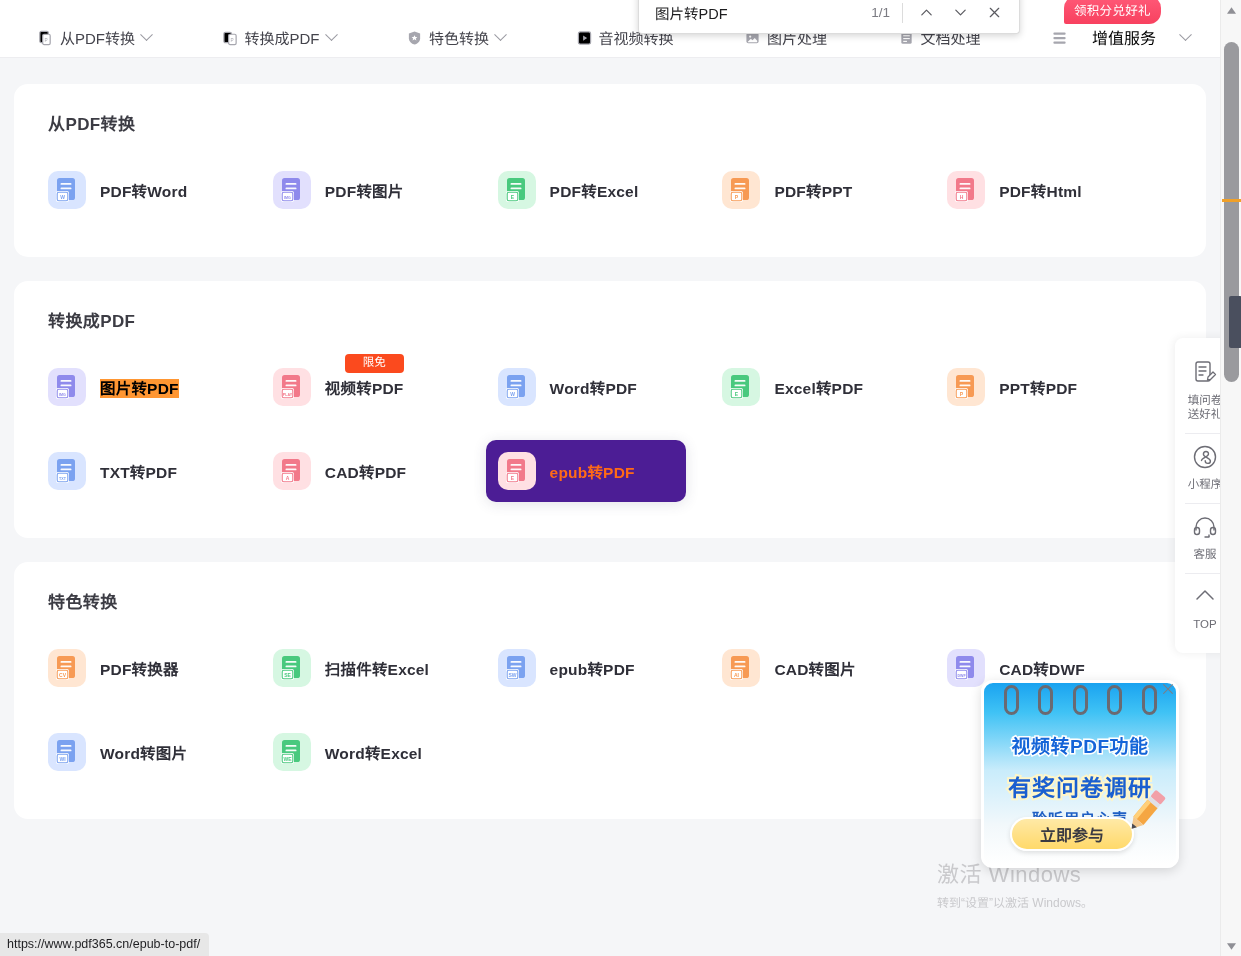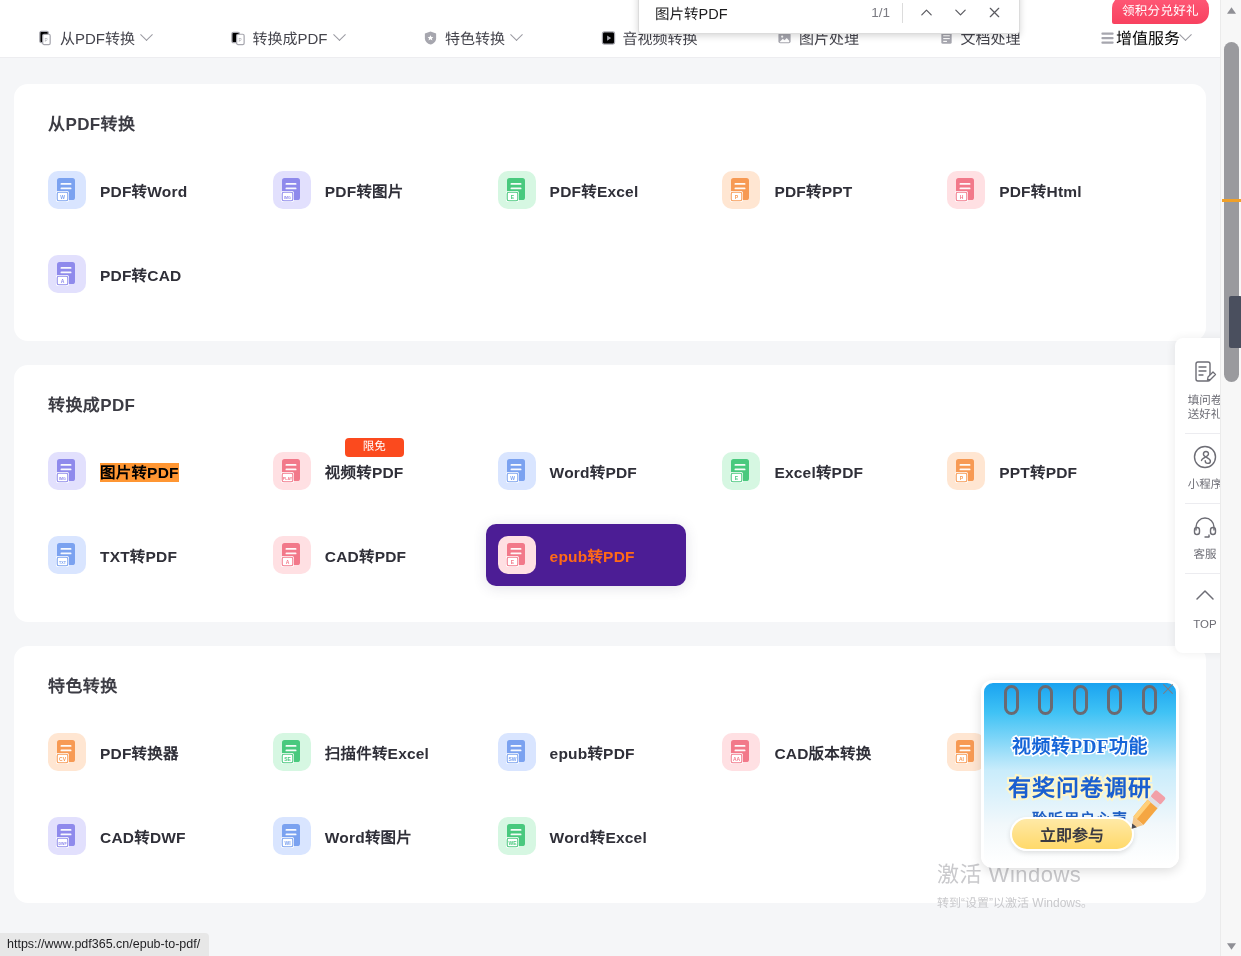--- a/index.html
+++ b/index.html
@@ -48,21 +48,21 @@
   .caret {
     width: 9px; height: 9px;
     display: inline-block;
     border-right: 1.4px solid #9a9aa2;
     border-bottom: 1.4px solid #9a9aa2;
     transform: rotate(45deg) translate(-2px,-2px);
     flex: 0 0 auto;
   }
   .nav-spacer { flex: 1 1 auto; }
 
-  .vip-wrap { position: relative; display:flex; align-items:center; gap:1px; }
+  .vip-wrap { position: relative; display:flex; align-items:center; gap:25px; }
   .vip-pill {
     position: absolute;
     top: -29px; left: 12px;
     background: linear-gradient(180deg,#ff5a78 0%, #f8415f 100%);
     color: #fff;
     font-size: 12.5px;
     padding: 4px 10px 5px;
     border-radius: 12px 12px 12px 2px;
     white-space: nowrap;
     letter-spacing: .3px;
@@ -228,21 +228,20 @@
     background: transparent;
   }
   .promo-t1 {
     position:absolute; top: 48px; left: 0; width:100%;
     text-align:center;
     font-size: 19px; font-weight: bold;
     color: #1565d8;
     -webkit-text-stroke: 3px #ffffff;
     paint-order: stroke fill;
     letter-spacing: .5px;
-    font-family: Liberation Serif, serif;
   }
   .promo-t2 {
     position:absolute; top: 86px; left: 0; width:100%;
     text-align:center;
     font-size: 23px; font-weight: bold;
     color: #1a5fd0;
     -webkit-text-stroke: 4px #fff6c8;
     paint-order: stroke fill;
     letter-spacing: 1px;
   }
@@ -514,34 +513,20 @@
                 <rect x="12.5" y="12" width="11" height="1.8" rx=".9" fill="#ffffff" opacity=".95"></rect>
                 <rect x="12.5" y="16.5" width="11" height="1.8" rx=".9" fill="#ffffff" opacity=".95"></rect>
                 <rect x="12.5" y="21" width="6" height="1.8" rx=".9" fill="#ffffff" opacity=".95"></rect>
                 <rect x="8" y="20" width="13" height="11" rx="2.2" fill="#ffffff"></rect>
                 <rect x="9.2" y="21.2" width="10.6" height="8.6" rx="1.6" fill="none" stroke="#f2798a" stroke-width="1.1"></rect>
                 <text x="14.5" y="27.6" font-size="5" font-weight="bold" fill="#f2798a" text-anchor="middle" font-family="Liberation Sans">H</text>
               </svg>
             </span>
             <span class="tool-label">PDF转Html</span>
           </div>
-          <div class="tool">
-            <span class="tool-ico" style="background:#e2e0fd">
-              <svg width="38" height="38" viewBox="0 0 38 38">
-                <rect x="9" y="7" width="18" height="22" rx="2.6" fill="#8f8aec"></rect>
-                <rect x="12.5" y="12" width="11" height="1.8" rx=".9" fill="#ffffff" opacity=".95"></rect>
-                <rect x="12.5" y="16.5" width="11" height="1.8" rx=".9" fill="#ffffff" opacity=".95"></rect>
-                <rect x="12.5" y="21" width="6" height="1.8" rx=".9" fill="#ffffff" opacity=".95"></rect>
-                <rect x="8" y="20" width="13" height="11" rx="2.2" fill="#ffffff"></rect>
-                <rect x="9.2" y="21.2" width="10.6" height="8.6" rx="1.6" fill="none" stroke="#8f8aec" stroke-width="1.1"></rect>
-                <text x="14.5" y="27.6" font-size="5" font-weight="bold" fill="#8f8aec" text-anchor="middle" font-family="Liberation Sans">A</text>
-              </svg>
-            </span>
-            <span class="tool-label">PDF转CAD</span>
-          </div>
         </div>
       </div>
       <div class="card">
         <div class="sec-title">转换成PDF</div>
         <div class="grid">
           <div class="tool">
             <span class="tool-ico" style="background:#e2e0fd">
               <svg width="38" height="38" viewBox="0 0 38 38">
                 <rect x="9" y="7" width="18" height="22" rx="2.6" fill="#8f8aec"></rect>
                 <rect x="12.5" y="12" width="11" height="1.8" rx=".9" fill="#ffffff" opacity=".95"></rect>
@@ -692,34 +677,20 @@
                 <rect x="9" y="7" width="18" height="22" rx="2.6" fill="#7ba2f0"></rect>
                 <rect x="12.5" y="12" width="11" height="1.8" rx=".9" fill="#ffffff" opacity=".95"></rect>
                 <rect x="12.5" y="16.5" width="11" height="1.8" rx=".9" fill="#ffffff" opacity=".95"></rect>
                 <rect x="12.5" y="21" width="6" height="1.8" rx=".9" fill="#ffffff" opacity=".95"></rect>
                 <rect x="8" y="20" width="13" height="11" rx="2.2" fill="#ffffff"></rect>
                 <rect x="9.2" y="21.2" width="10.6" height="8.6" rx="1.6" fill="none" stroke="#7ba2f0" stroke-width="1.1"></rect>
                 <text x="14.5" y="27.6" font-size="5" font-weight="bold" fill="#7ba2f0" text-anchor="middle" font-family="Liberation Sans">SW</text>
               </svg>
             </span>
             <span class="tool-label">epub转PDF</span>
-          </div>
-          <div class="tool">
-            <span class="tool-ico" style="background:#ffe0e3">
-              <svg width="38" height="38" viewBox="0 0 38 38">
-                <rect x="9" y="7" width="18" height="22" rx="2.6" fill="#f2798a"></rect>
-                <rect x="12.5" y="12" width="11" height="1.8" rx=".9" fill="#ffffff" opacity=".95"></rect>
-                <rect x="12.5" y="16.5" width="11" height="1.8" rx=".9" fill="#ffffff" opacity=".95"></rect>
-                <rect x="12.5" y="21" width="6" height="1.8" rx=".9" fill="#ffffff" opacity=".95"></rect>
-                <rect x="8" y="20" width="13" height="11" rx="2.2" fill="#ffffff"></rect>
-                <rect x="9.2" y="21.2" width="10.6" height="8.6" rx="1.6" fill="none" stroke="#f2798a" stroke-width="1.1"></rect>
-                <text x="14.5" y="27.6" font-size="5" font-weight="bold" fill="#f2798a" text-anchor="middle" font-family="Liberation Sans">AA</text>
-              </svg>
-            </span>
-            <span class="tool-label">CAD版本转换</span>
           </div>
           <div class="tool">
             <span class="tool-ico" style="background:#ffe6d2">
               <svg width="38" height="38" viewBox="0 0 38 38">
                 <rect x="9" y="7" width="18" height="22" rx="2.6" fill="#f79a54"></rect>
                 <rect x="12.5" y="12" width="11" height="1.8" rx=".9" fill="#ffffff" opacity=".95"></rect>
                 <rect x="12.5" y="16.5" width="11" height="1.8" rx=".9" fill="#ffffff" opacity=".95"></rect>
                 <rect x="12.5" y="21" width="6" height="1.8" rx=".9" fill="#ffffff" opacity=".95"></rect>
                 <rect x="8" y="20" width="13" height="11" rx="2.2" fill="#ffffff"></rect>
                 <rect x="9.2" y="21.2" width="10.6" height="8.6" rx="1.6" fill="none" stroke="#f79a54" stroke-width="1.1"></rect>

